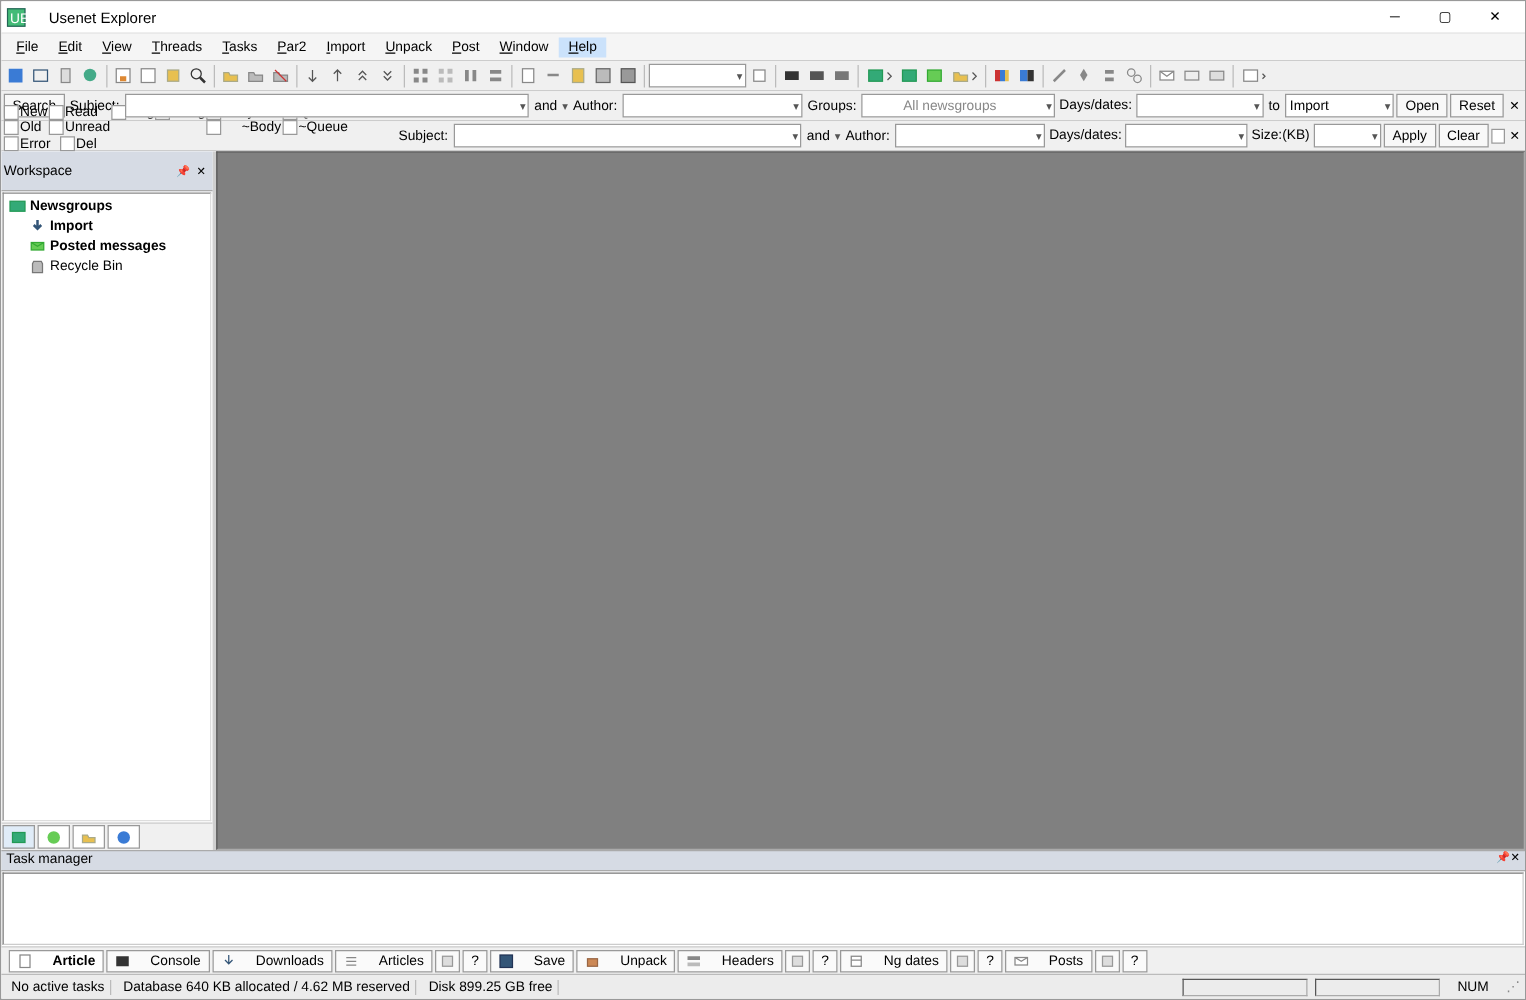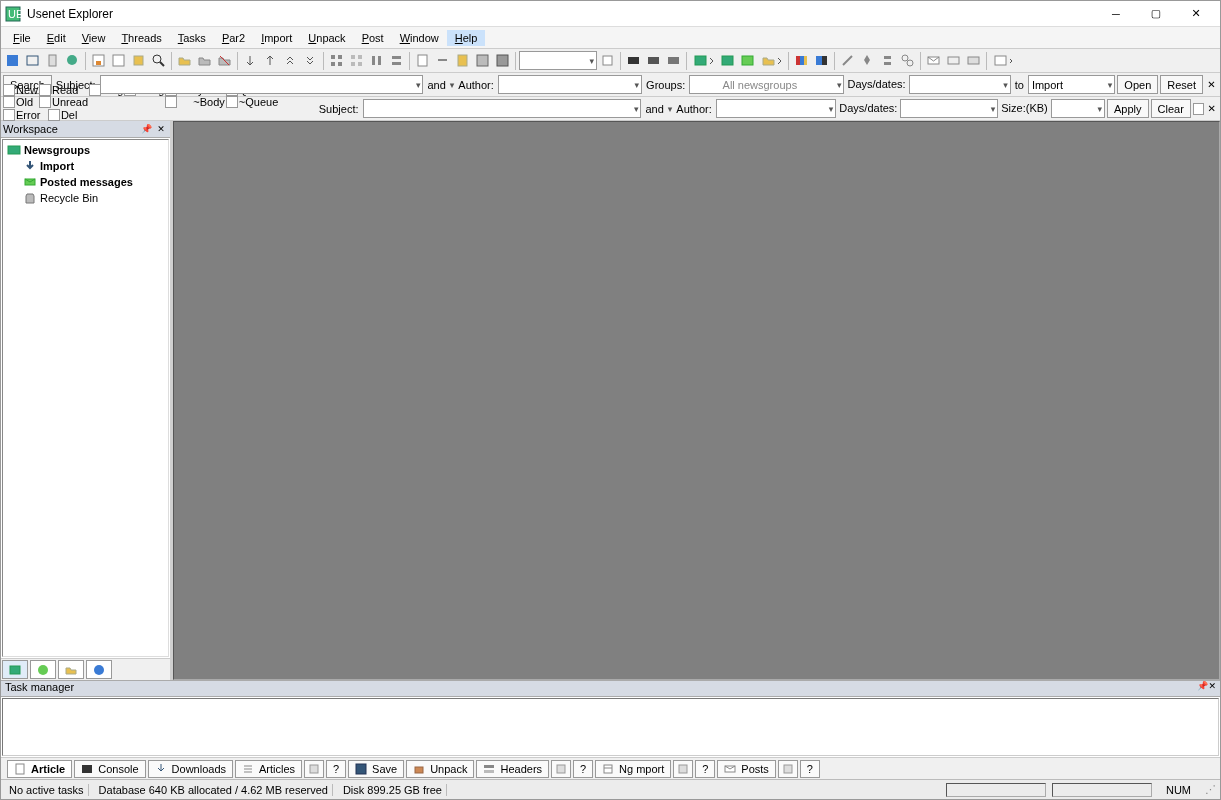--- a/index.html
+++ b/index.html
@@ -1,20 +1,20 @@
 <!DOCTYPE html>
 <html><head>
 <meta charset="utf-8">
 <style>
 * { box-sizing: border-box; margin: 0; padding: 0; font-family: "Segoe UI", Tahoma, sans-serif; font-size: 11px; }
 body { width: 1221px; height: 800px; background: #fff; overflow: hidden; display: flex; flex-direction: column; border: 1px solid #999; }
 
 
 .titlebar { height: 26px; background: #fff; display: flex; align-items: center; padding: 0 4px; border-bottom: 1px solid #ddd; }
-.titlebar .icon { width: 16px; height: 16px; margin-right: 6px; }
+.titlebar .icon { width: 16px; height: 16px; margin-right: 18px; }
 .titlebar .title { flex: 1; font-size: 12px; }
 .winbtns { display: flex; }
 .winbtn { width: 40px; height: 24px; display: flex; align-items: center; justify-content: center; cursor: pointer; }
 
 
 .menubar { height: 22px; display: flex; align-items: center; padding: 0 4px; border-bottom: 1px solid #ccc; background: #f5f5f5; }
 .menuitem { padding: 2px 8px; cursor: pointer; }
 .menuitem.active { background: #cbe2fb; }
 .menuitem u { text-decoration: underline; }
 
@@ -28,41 +28,41 @@
 .sbtn { border: 1px solid #999; background: #f8f8f8; padding: 2px 6px; cursor: pointer; font-size: 11px; height: 19px; }
 .slabel { font-size: 11px; padding: 0 2px; white-space: nowrap; }
 .scombo { height: 19px; border: 1px solid #999; background: #fff; position: relative; display: inline-flex; align-items: center; padding-right: 14px; }
 .scombo::after { content: "▾"; position: absolute; right: 2px; font-size: 9px; color: #555; }
 .chk { width: 12px; height: 12px; border: 1px solid #999; background: #fff; display: inline-block; vertical-align: middle; }
 .stacklabel { display: inline-flex; flex-direction: row; line-height: 1; font-size: 10px; align-items: center; padding: 0 1px; }
 .closex { width: 14px; height: 14px; display: inline-flex; align-items: center; justify-content: center; font-size: 10px; cursor: pointer; border: 1px solid transparent; }
 
 
 .main { flex: 1; display: flex; overflow: hidden; }
-.wsheader { height: 17px; background: #d6dbe4; border-bottom: 1px solid #aaa; display: flex; align-items: center; padding: 0 2px; font-size: 11px; }
+.wsheader { height: 32px; background: #d6dbe4; border-bottom: 1px solid #aaa; display: flex; align-items: center; padding: 0 2px; font-size: 11px; }
 .wsheader .spacer { flex: 1; }
 .wsheader .pin, .wsheader .x { width: 14px; height: 14px; cursor: pointer; font-size: 9px; display: inline-flex; align-items: center; justify-content: center; }
 .sidebar { width: 172px; display: flex; flex-direction: column; border-right: 3px solid #cfcfcf; background: #fff; }
 .tree { flex: 1; overflow: auto; padding: 2px; border: 1px inset #ddd; margin: 1px; }
 .tnode { display: flex; align-items: center; gap: 3px; padding: 1px 0; cursor: pointer; font-size: 11px; }
 .tnode.bold { font-weight: bold; }
 .tnode .ticon { width: 14px; height: 14px; }
 .sidetabs { height: 22px; display: flex; gap: 2px; padding: 1px; background: #f0f0f0; border-top: 1px solid #ccc; }
 .sidetab { width: 26px; height: 19px; border: 1px solid #999; background: #fff; cursor: pointer; display: flex; align-items: center; justify-content: center; }
 .sidetab.active { background: #e0ecf8; }
 .content { flex: 1; background: #808080; border: 1px inset #aaa; }
 
 
 .tmheader { height: 17px; background: #d6dbe4; border-top: 1px solid #aaa; border-bottom: 1px solid #aaa; display: flex; align-items: flex-start; padding: 0 4px; font-size: 11px; }
 .tmheader .spacer { flex: 1; }
 .tmbody { height: 58px; background: #fff; border: 1px inset #ccc; margin: 1px; }
 
 
 .bottabs { height: 22px; display: flex; align-items: center; padding: 1px 6px; gap: 2px; background: #f0f0f0; border-top: 1px solid #ccc; }
-.btab { height: 18px; border: 1px solid #999; background: #fafafa; padding: 1px 6px; display: inline-flex; align-items: center; gap: 5px; cursor: pointer; font-size: 11px; }
+.btab { height: 18px; border: 1px solid #999; background: #fafafa; padding: 1px 6px; display: inline-flex; align-items: center; gap: 16px; cursor: pointer; font-size: 11px; }
 .btab.active { background: #fff; font-weight: bold; }
 .btab .bicon { width: 12px; height: 12px; display: inline-block; }
 .btab.sq { width: 20px; padding: 1px 2px; justify-content: center; }
 
 
 .statusbar { height: 20px; background: #ececec; border-top: 1px solid #bbb; display: flex; align-items: center; padding: 0 4px; font-size: 11px; gap: 6px; }
 .statusbar .seg { padding: 0 4px; border-right: 1px solid #bbb; }
 .statusbar .flex { flex: 1; }
 .statusbox { width: 100px; height: 14px; border: 1px inset #aaa; }
 </style>
@@ -596,21 +596,21 @@
         </svg></span>
     </span>
     <span class="btab sq">
       <span>?</span>
     </span>
     <span class="btab">
       <span class="bicon"><svg width="12" height="12">
           <rect x="2" y="2" width="8" height="8" fill="#fff" stroke="#888"></rect>
           <line x1="2" y1="5" x2="10" y2="5" stroke="#888"></line>
         </svg></span>
-      <span>Ng mport</span>
+      <span>Ng dates</span>
     </span>
     <span class="btab sq">
       <span class="bicon"><svg width="12" height="12">
           <rect x="2" y="2" width="8" height="8" fill="#ddd" stroke="#999"></rect>
         </svg></span>
     </span>
     <span class="btab sq">
       <span>?</span>
     </span>
     <span class="btab">

